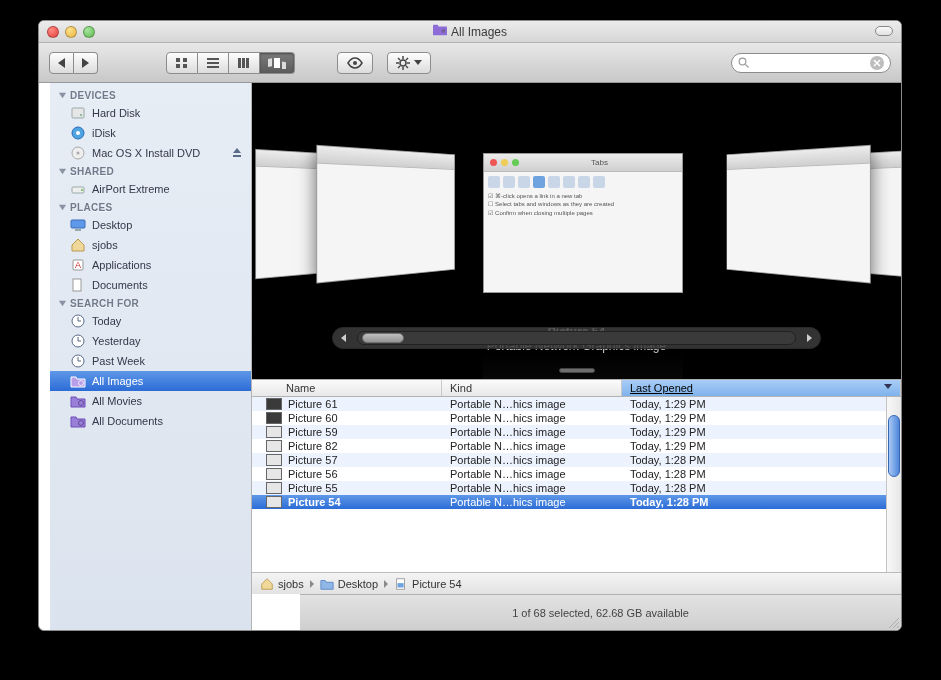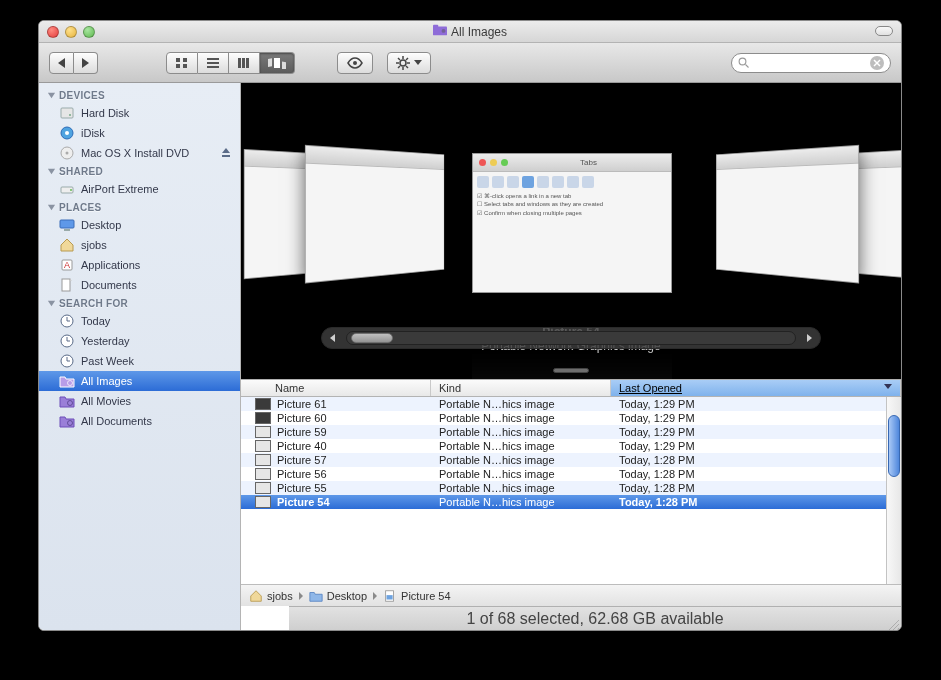--- a/index.html
+++ b/index.html
@@ -47,21 +47,21 @@
   .btn.active{ background:linear-gradient(#7a7a7a,#5c5c5c); color:#fff; box-shadow:inset 0 1px 2px rgba(0,0,0,.4);}
   .spacer{flex:1;}
   .search{
     height:20px; width:160px; border:1px solid #8c8c8c; border-radius:11px;
     background:#fff; display:flex; align-items:center; padding:0 6px; gap:6px;
   }
   .search svg{width:12px;height:12px;opacity:.6;}
   .search .clear{width:14px;height:14px;border-radius:50%;background:#bdbdbd;display:flex;align-items:center;justify-content:center;}
   .search .clear svg{width:8px;height:8px;fill:#fff;opacity:1;}
   
-  .body{flex:1; display:flex; min-height:0;}
+  .body{flex:1; display:flex; min-height:0;padding-left:11px;}
   .sidebar{
     width:202px; background:linear-gradient(#e7edf5,#dbe3ee);
     border-right:1px solid #b4b4b4; overflow:auto; padding-top:4px;
     font-size:11px; color:#33384a;
   }
   .sb-header{
     display:flex; align-items:center; gap:3px; padding:3px 8px 2px; color:#6f7a8b;
     font-size:10px; font-weight:bold; text-transform:uppercase; letter-spacing:.3px;
     text-shadow:0 1px 0 rgba(255,255,255,.6);
   }
@@ -146,22 +146,22 @@
     background:linear-gradient(90deg,#a8c8f6,#4f87dc);border:1px solid #3768b3;}
   
   .pathbar{
     height:22px;background:linear-gradient(#f4f4f4,#e2e2e2);border-top:1px solid #bcbcbc;
     display:flex;align-items:center;gap:4px;padding:0 8px;font-size:11px;color:#333;
   }
   .pathbar .crumb{display:flex;align-items:center;gap:4px;}
   .pathbar svg.sep{width:8px;height:8px;fill:#8a8a8a;}
   
   .statusbar{
-    height:24px;background:linear-gradient(#e2e2e2,#cfcfcf);border-top:1px solid #b0b0b0;
-    display:flex;align-items:center;justify-content:center;font-size:16px;color:#444;position:relative;margin-left:48px;
+    height:36px;background:linear-gradient(#e2e2e2,#cfcfcf);border-top:1px solid #b0b0b0;
+    display:flex;align-items:center;justify-content:center;font-size:11px;color:#444;position:relative;margin-left:48px;
   }
   .resize{position:absolute;right:2px;bottom:2px;width:12px;height:12px;}
   .resize svg{width:12px;height:12px;opacity:.5;}
   
   .tri-left{width:0;height:0;border-top:5px solid transparent;border-bottom:5px solid transparent;border-right:7px solid #444;}
   .tri-right{width:0;height:0;border-top:5px solid transparent;border-bottom:5px solid transparent;border-left:7px solid #444;}
 </style>
 </head>
 <body>
 
@@ -535,21 +535,21 @@
               <div class="cell name">
                 <span class="thumb-ic light"></span>
                 <span>Picture 59</span>
               </div>
               <div class="cell kind">Portable N…hics image</div>
               <div class="cell opened">Today, 1:29 PM</div>
             </div>
             <div class="row">
               <div class="cell name">
                 <span class="thumb-ic light"></span>
-                <span>Picture 40</span>
+                <span>Picture 82</span>
               </div>
               <div class="cell kind">Portable N…hics image</div>
               <div class="cell opened">Today, 1:29 PM</div>
             </div>
             <div class="row">
               <div class="cell name">
                 <span class="thumb-ic light"></span>
                 <span>Picture 57</span>
               </div>
               <div class="cell kind">Portable N…hics image</div>

